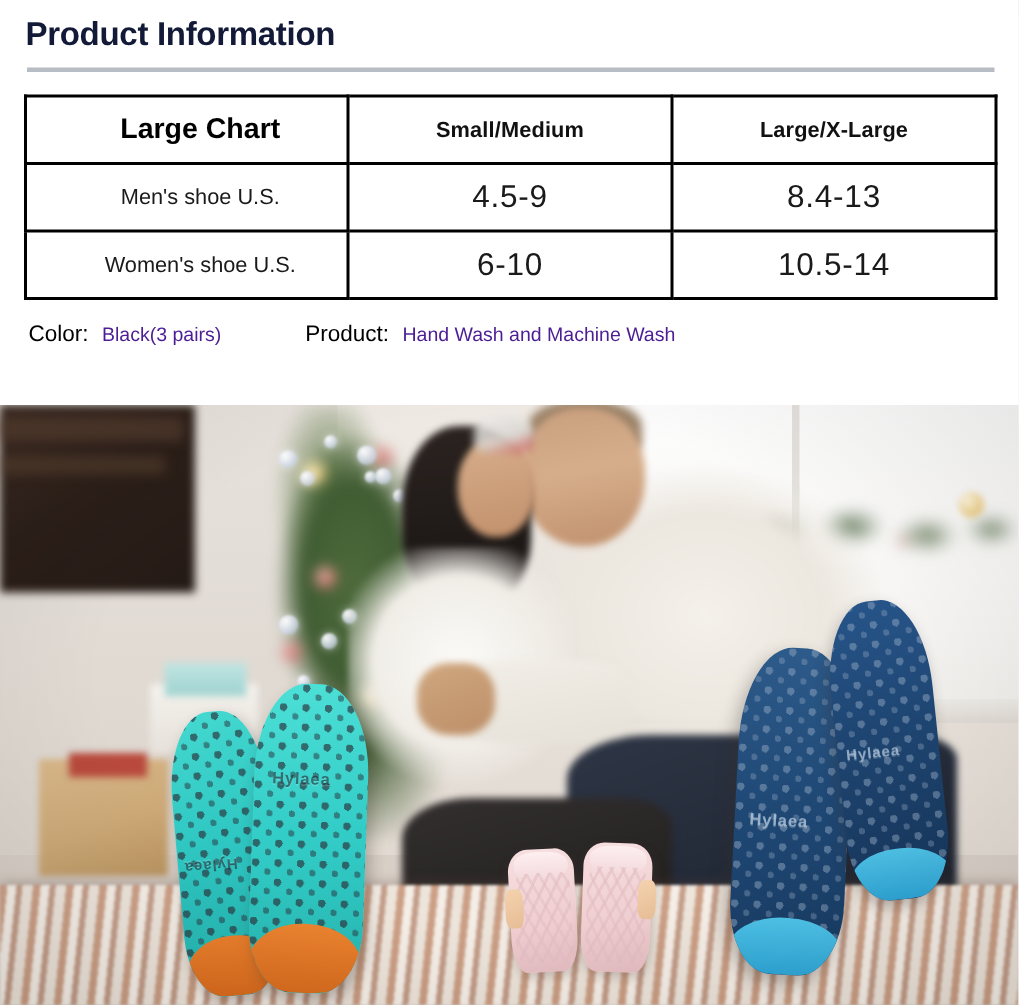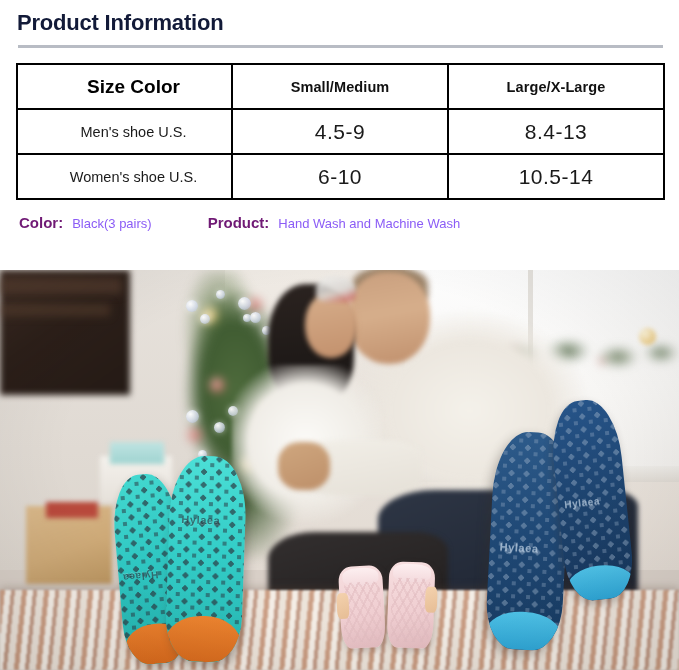--- a/index.html
+++ b/index.html
@@ -104,27 +104,27 @@
     position: absolute;
     left: 19px;
     white-space: nowrap;
     line-height: 1;
   }
   .spec-row.row-1 { top: 203px; }
   .spec-row.row-2 { top: 237px; }
 
   .spec-key {
     font-size: 15px;
-    font-weight: bold;
-    color: #701a75;
+    font-weight: normal;
+    color: #000000;
   }
   .spec-val {
     font-size: 13px;
     font-weight: normal;
-    color: #8b5cf6;
+    color: #4c1d95;
   }
   .spec-gap { display: inline-block; width: 9px; }
   .spec-gap-wide { display: inline-block; width: 56px; }
 
   
   .photo {
     position: absolute;
     left: 0;
     top: 270px;
     width: 679px;
@@ -446,21 +446,21 @@
     <div class="title-rule"></div>
 
     <table class="size-table">
       <colgroup>
         <col class="c1">
           <col class="c2">
           <col class="c3">
       </colgroup>
       <tbody>
         <tr>
-          <td class="cell-head-main">Size Color</td>
+          <td class="cell-head-main">Large Chart</td>
           <td class="cell-head">Small/Medium</td>
           <td class="cell-head">Large/X-Large</td>
         </tr>
         <tr>
           <td class="cell-rowlabel">Men's shoe U.S.</td>
           <td class="cell-value">4.5-9</td>
           <td class="cell-value">8.4-13</td>
         </tr>
         <tr>
           <td class="cell-rowlabel">Women's shoe U.S.</td>

